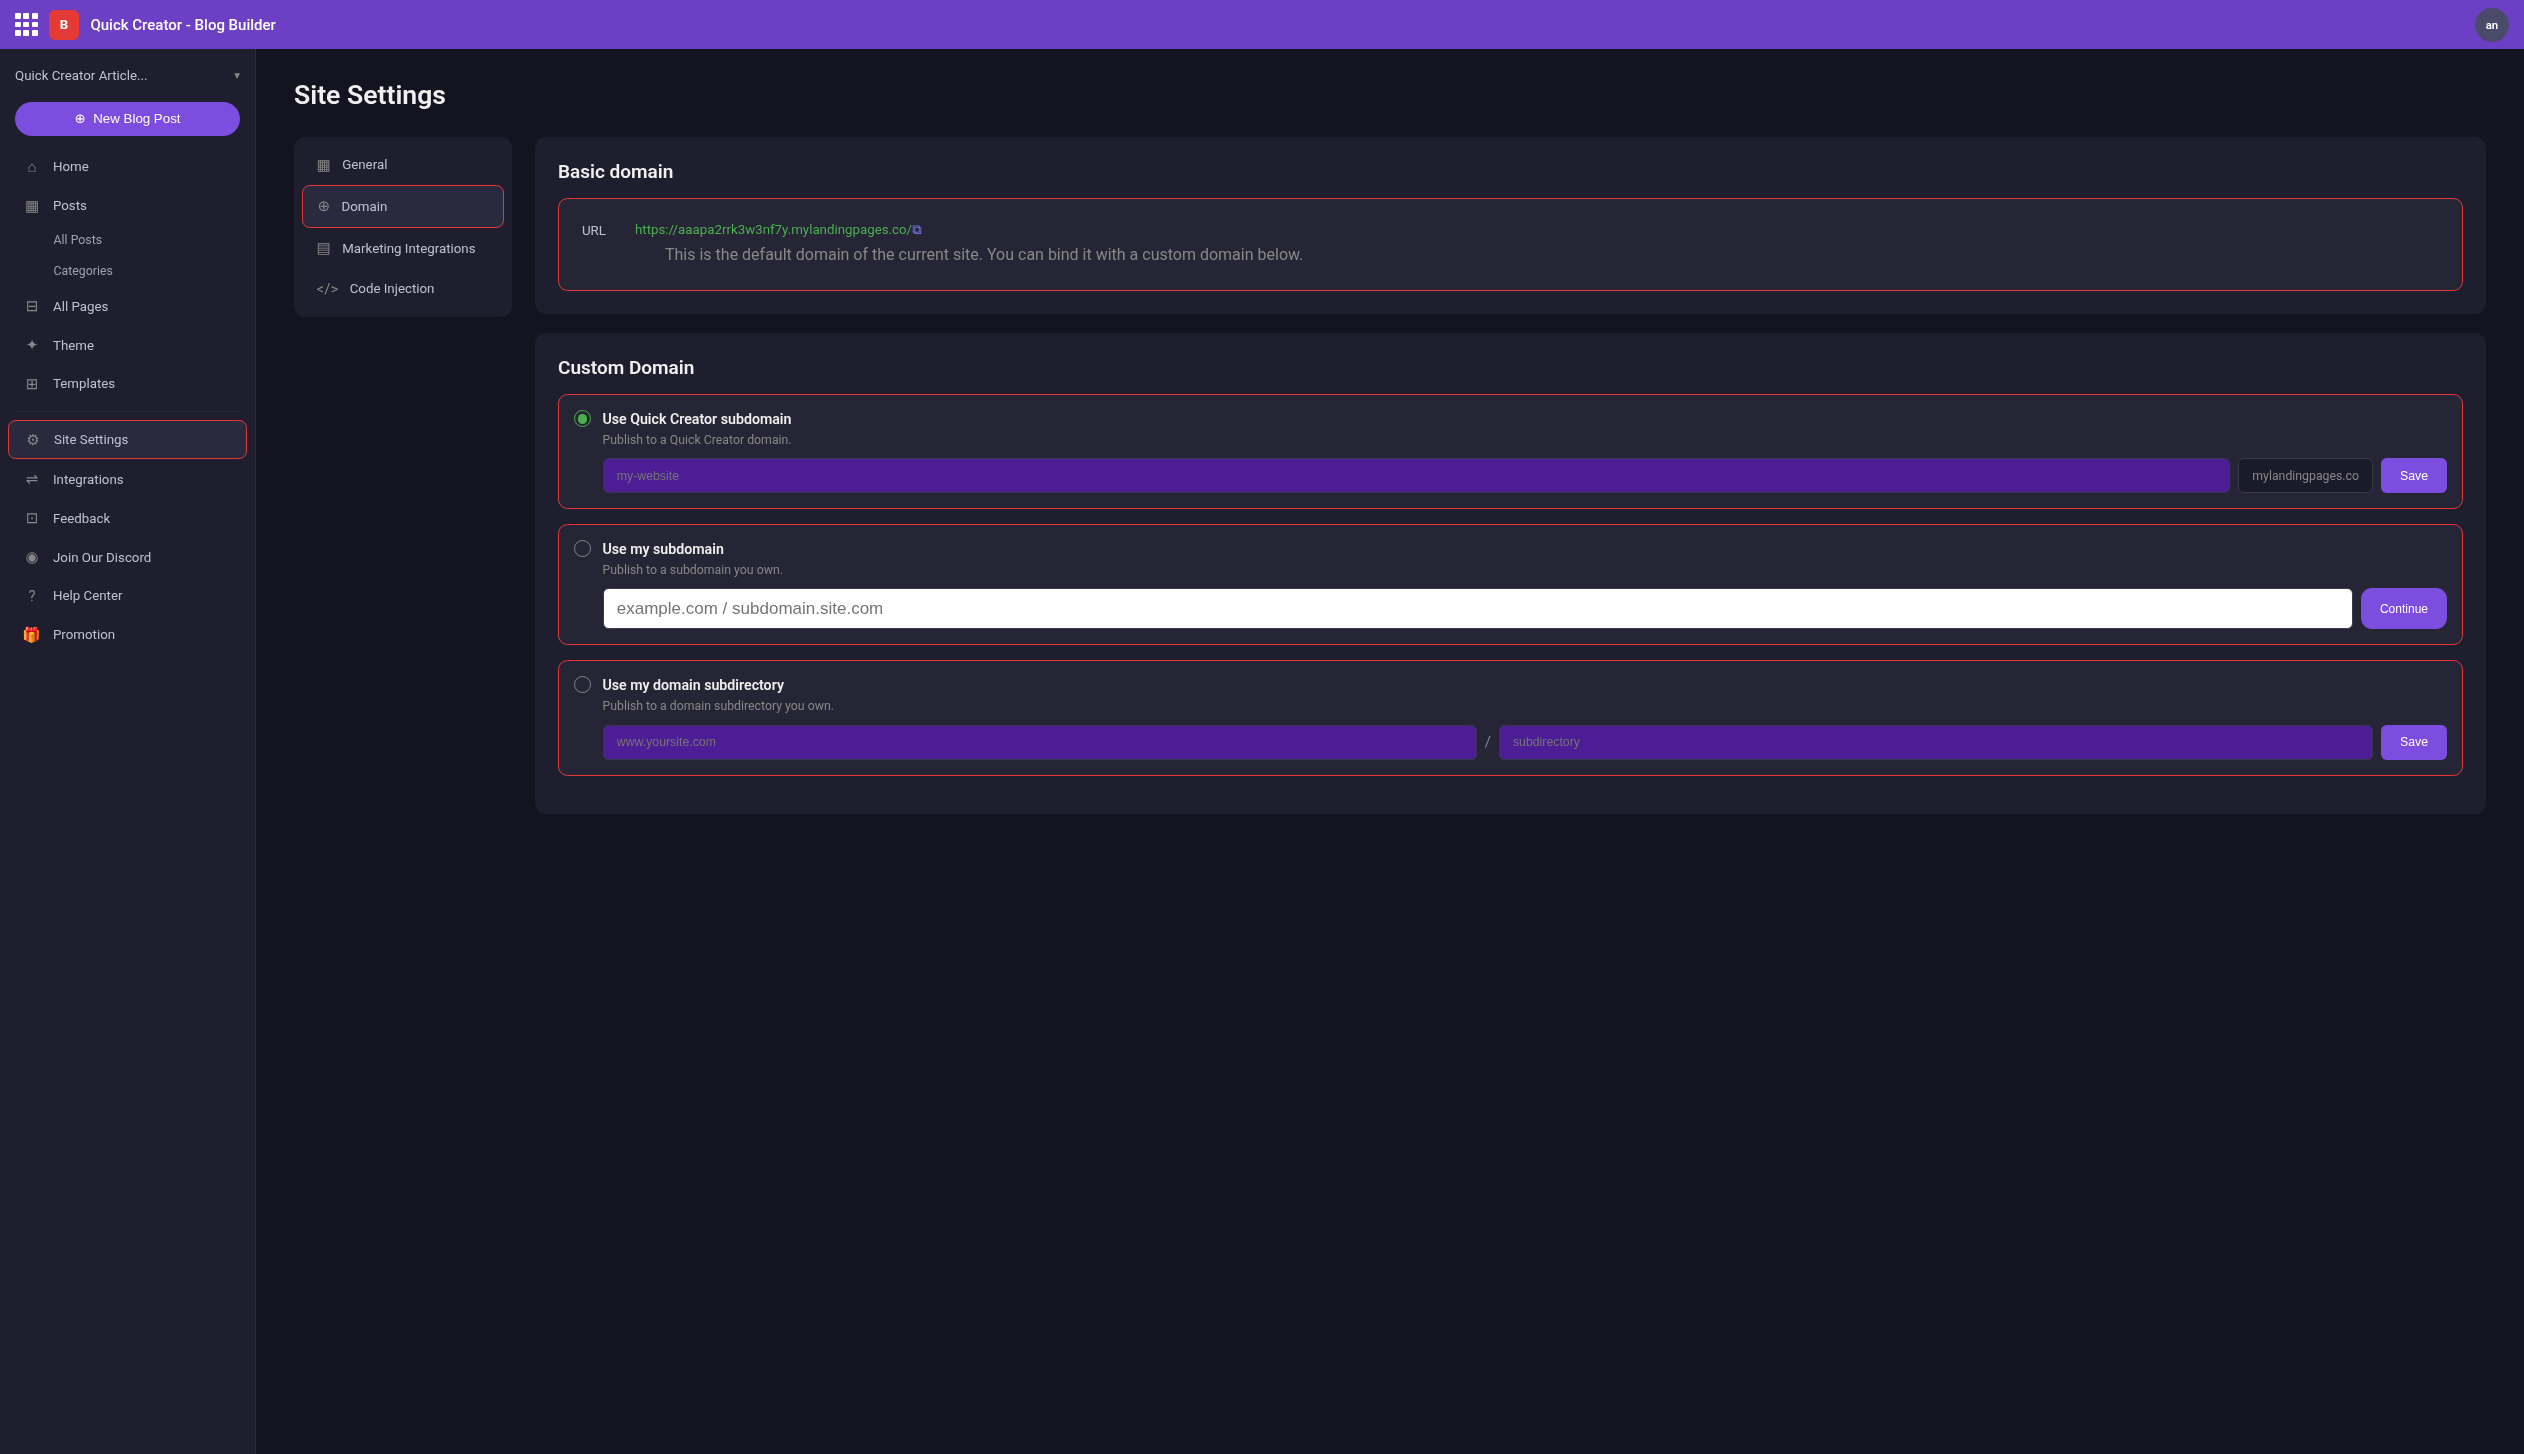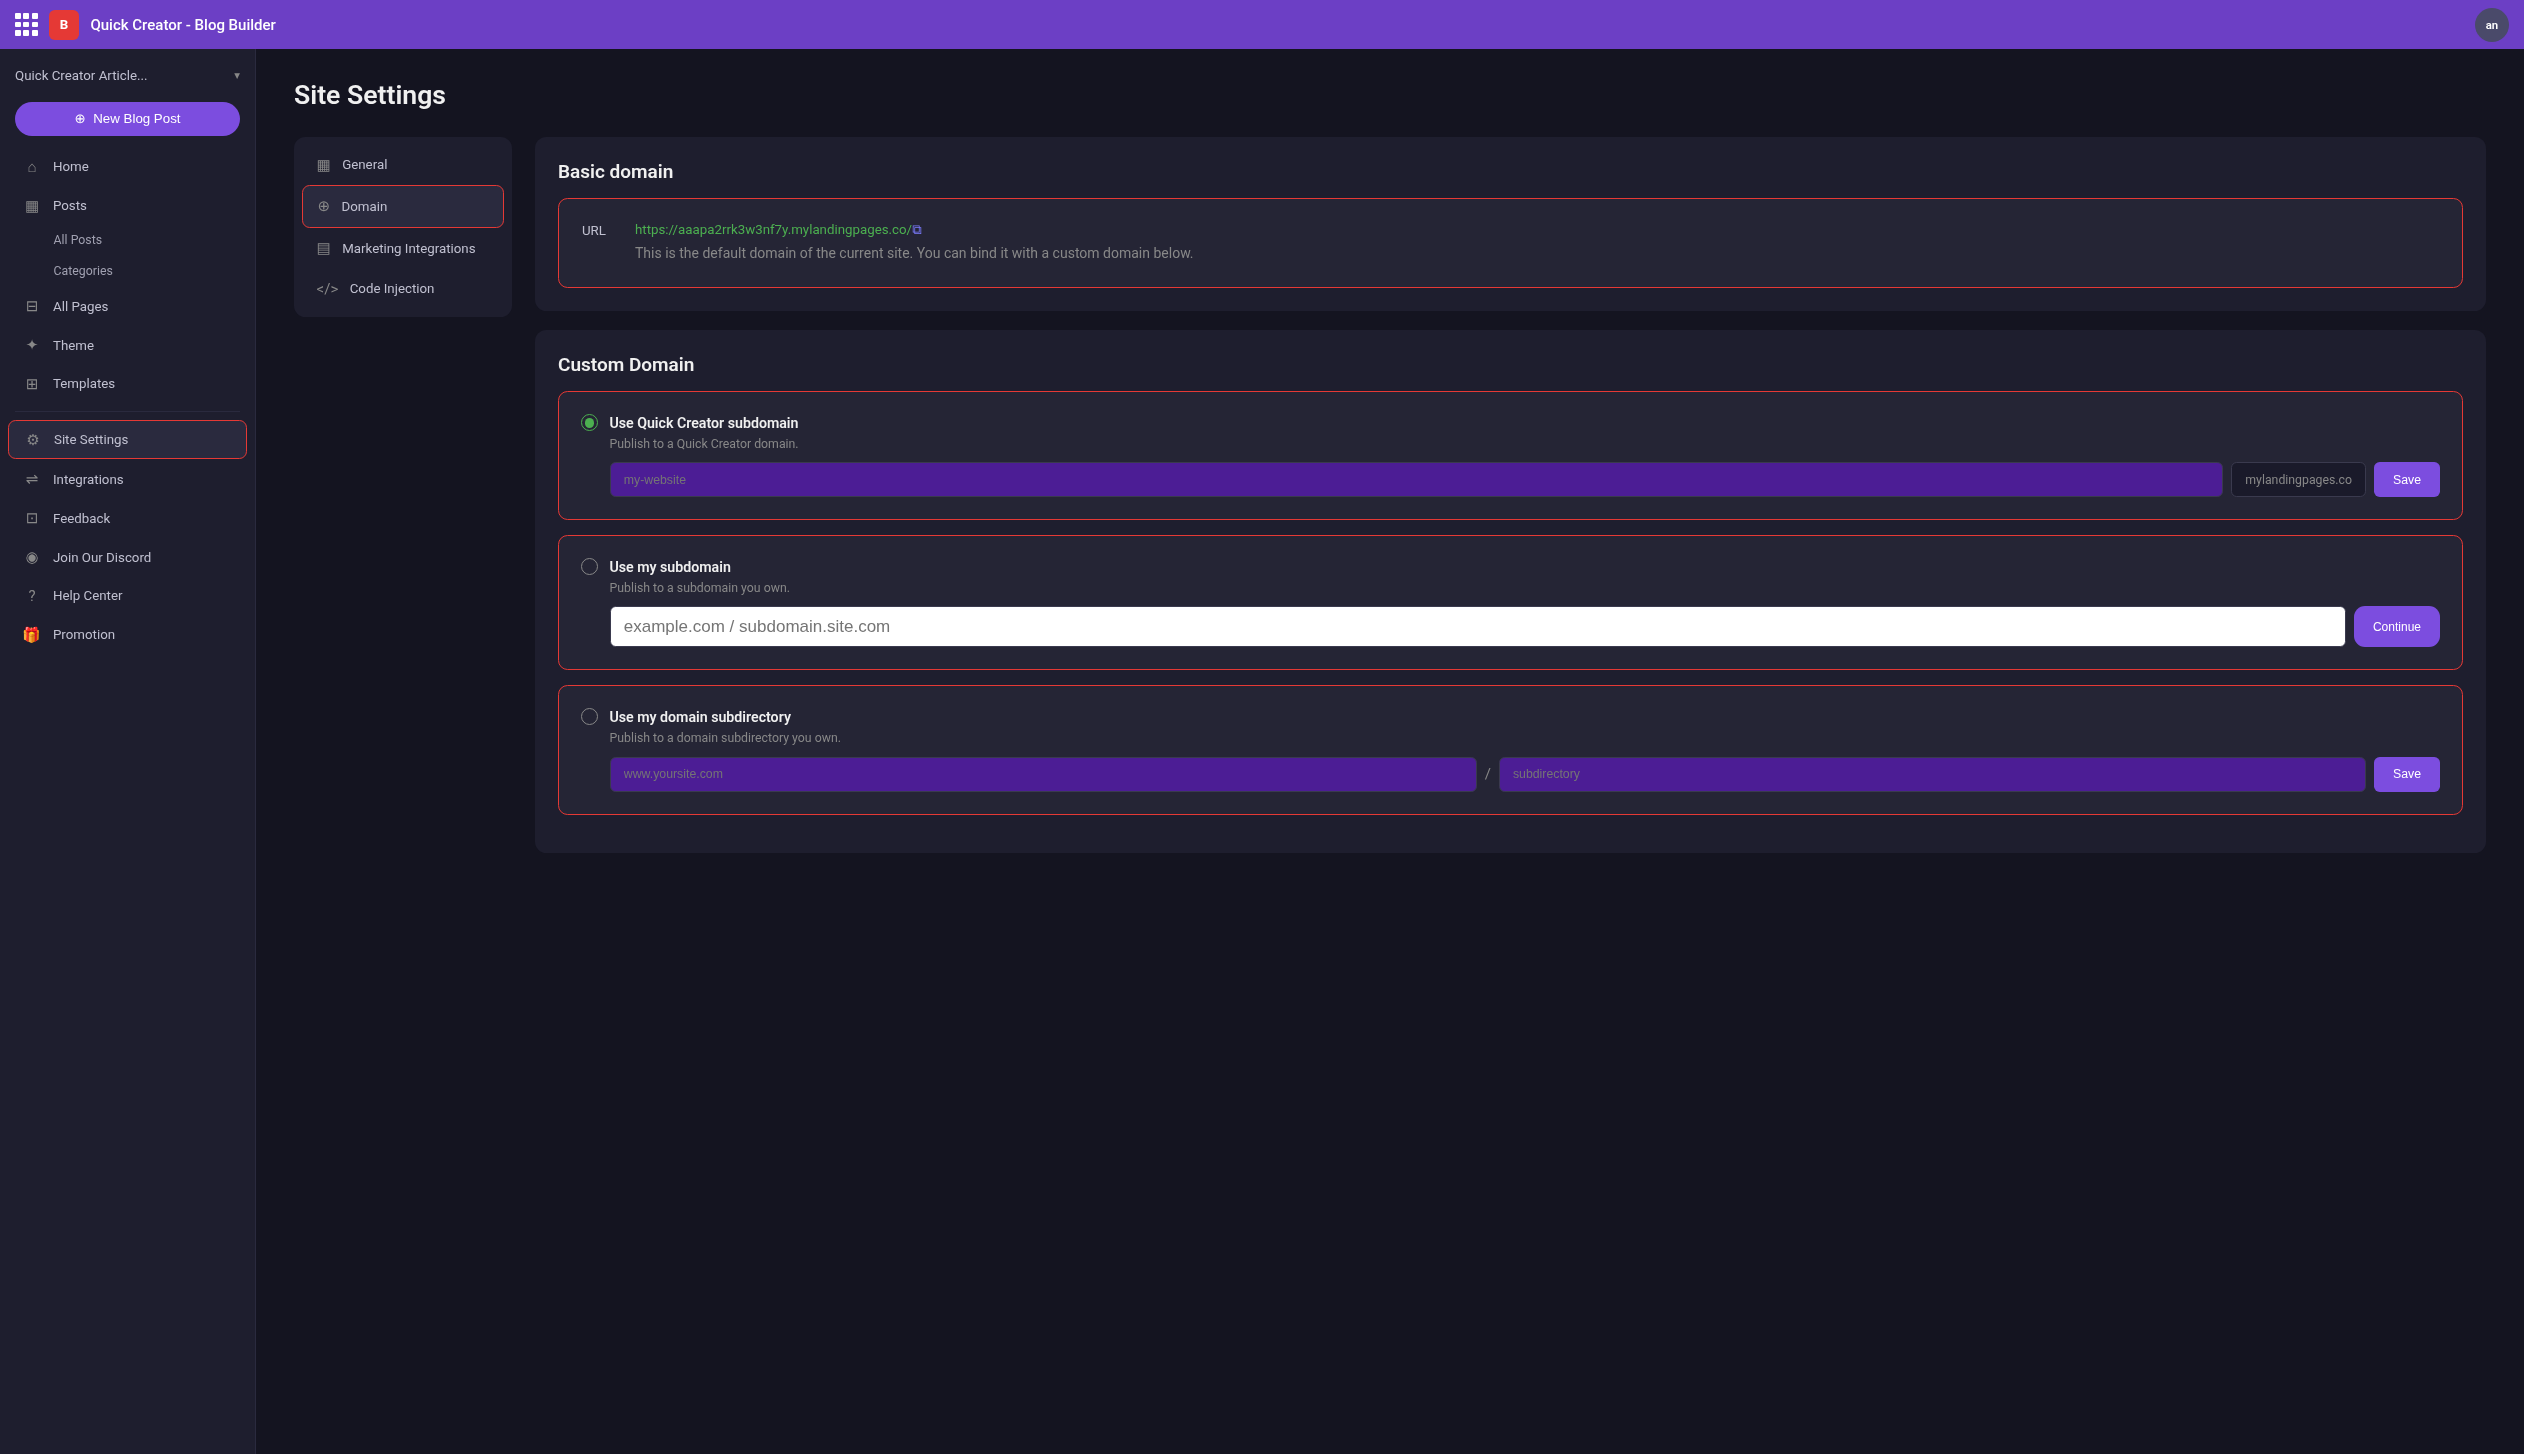--- a/index.html
+++ b/index.html
@@ -239,30 +239,31 @@
       align-items: center;
       gap: 0;
       margin-bottom: 5.7px;
     }
     .copy-icon {
       font-size: 13.3px;
       cursor: pointer;
       color: #7c7cff;
     }
     .domain-url-desc {
-      font-size: 14px;
+      font-size: 16px;
       color: #888;
       line-height: 1.5;
+      margin-left: 30px;
     }
 
     
     .domain-option {
       border: 1.9px solid #e53935;
       border-radius: 9.5px;
-      padding: 22px;
+      padding: 15px;
       margin-bottom: 15px;
       background: #252535;
     }
     .domain-option-header {
       display: flex;
       align-items: center;
       gap: 11.4px;
       margin-bottom: 5.7px;
     }
     .radio-btn {

